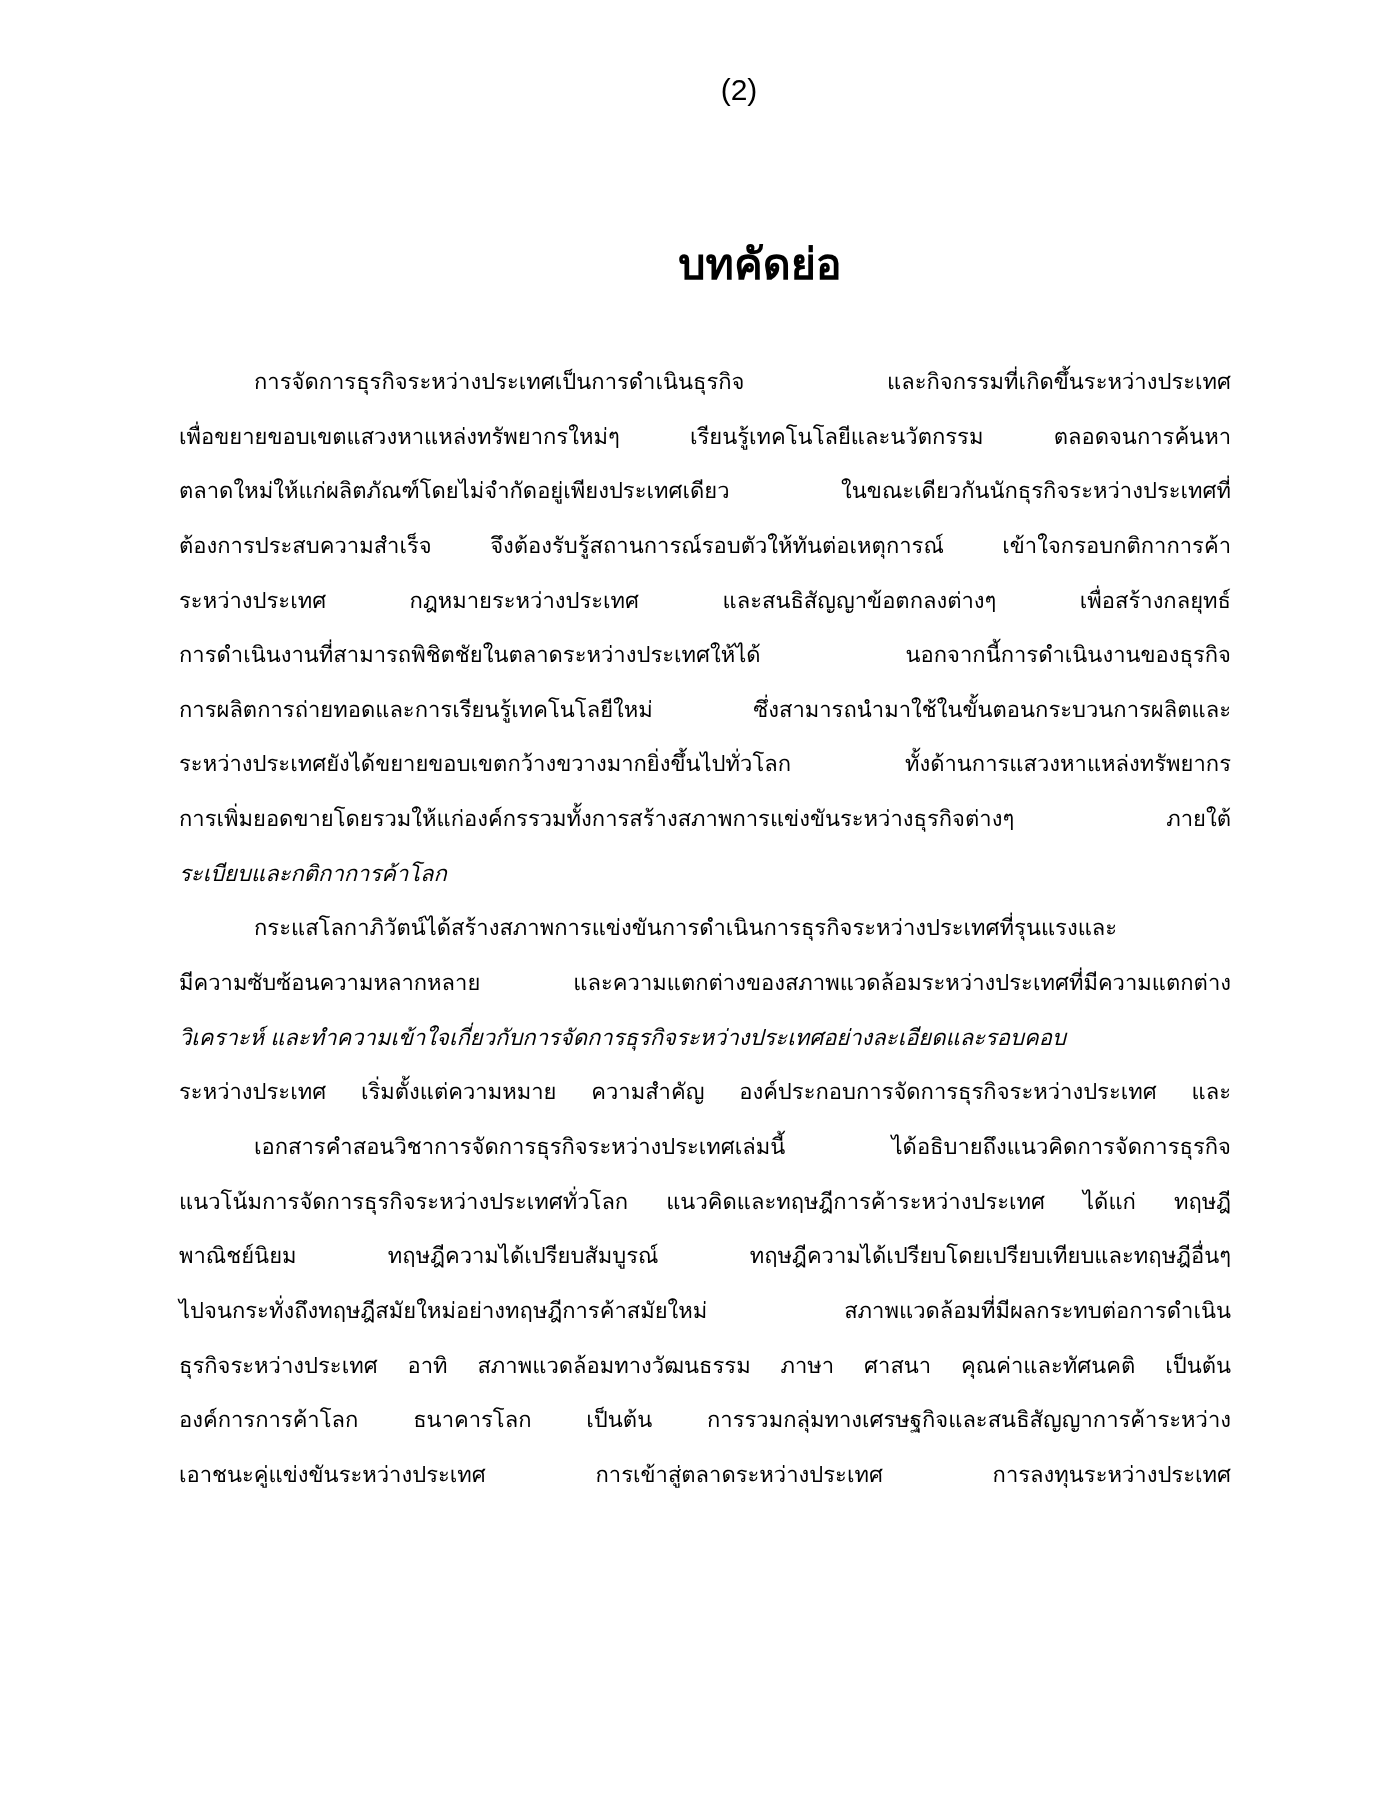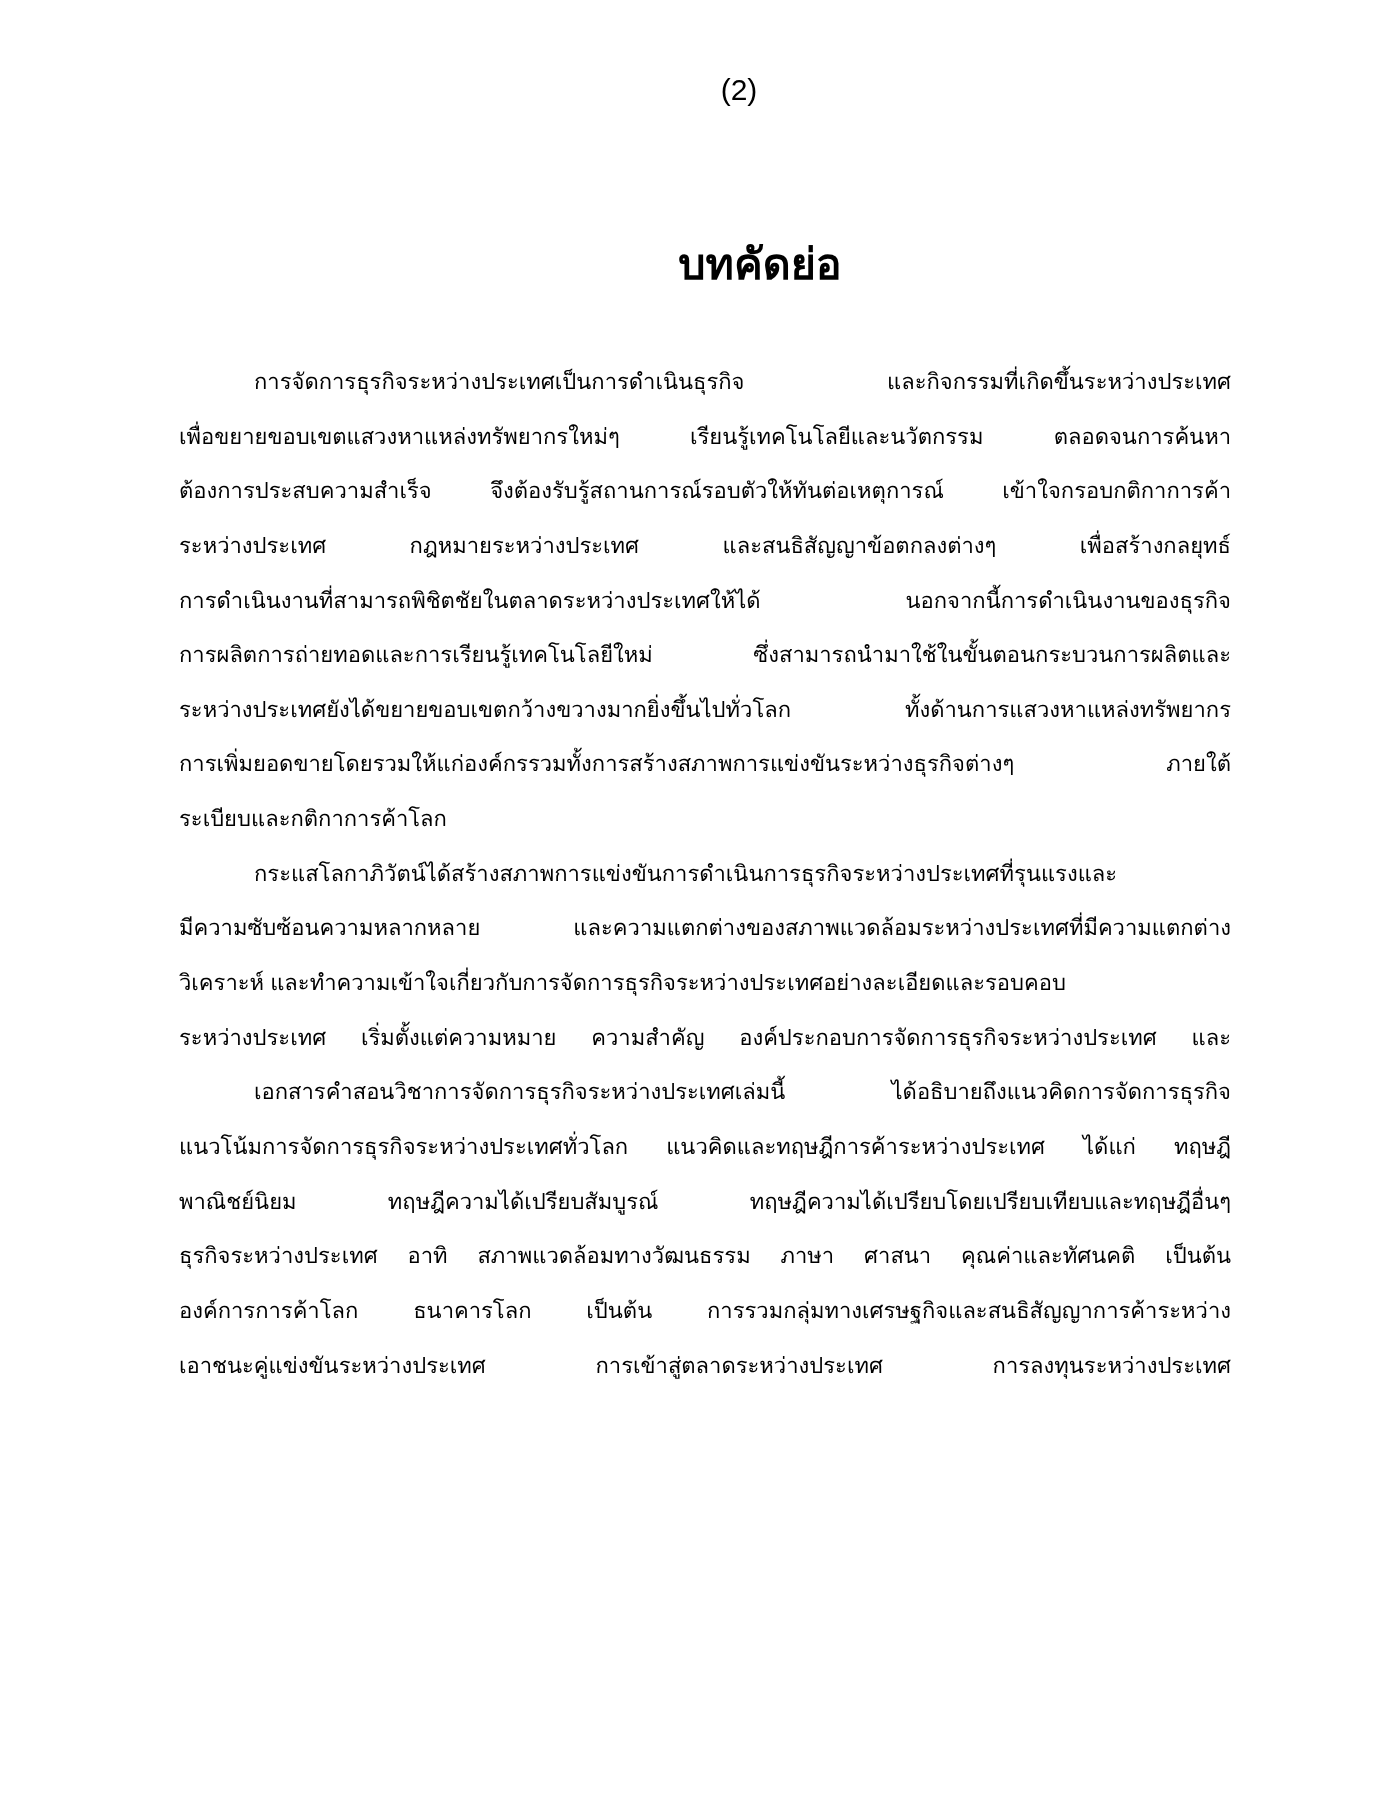--- a/index.html
+++ b/index.html
@@ -55,53 +55,56 @@
     text-align: justify;
     text-align-last: justify;
     -moz-text-align-last: justify;
   }
   .line.indent {
     text-indent: 75px;
   }
   .line.short {
     text-align: left;
     text-align-last: auto;
+    font-style: italic;
     -moz-text-align-last: auto;
   }
 </style>
 </head>
 <body>
 
 <div class="page-number">(2)</div>
 
 <h1 class="doc-title">บทคัดย่อ</h1>
 
 <div class="body-text">
 
   <div class="para">
     <div class="line indent">การจัดการธุรกิจระหว่างประเทศเป็นการดำเนินธุรกิจ และกิจกรรมที่เกิดขึ้นระหว่างประเทศ</div>
     <div class="line">เพื่อขยายขอบเขตแสวงหาแหล่งทรัพยากรใหม่ๆ เรียนรู้เทคโนโลยีและนวัตกรรม ตลอดจนการค้นหา</div>
+    <div class="line">ตลาดใหม่ให้แก่ผลิตภัณฑ์โดยไม่จำกัดอยู่เพียงประเทศเดียว ในขณะเดียวกันนักธุรกิจระหว่างประเทศที่</div>
     <div class="line">ต้องการประสบความสำเร็จ จึงต้องรับรู้สถานการณ์รอบตัวให้ทันต่อเหตุการณ์ เข้าใจกรอบกติกาการค้า</div>
     <div class="line">ระหว่างประเทศ กฎหมายระหว่างประเทศ และสนธิสัญญาข้อตกลงต่างๆ เพื่อสร้างกลยุทธ์</div>
     <div class="line">การดำเนินงานที่สามารถพิชิตชัยในตลาดระหว่างประเทศให้ได้ นอกจากนี้การดำเนินงานของธุรกิจ</div>
     <div class="line">การผลิตการถ่ายทอดและการเรียนรู้เทคโนโลยีใหม่ ซึ่งสามารถนำมาใช้ในขั้นตอนกระบวนการผลิตและ</div>
     <div class="line">ระหว่างประเทศยังได้ขยายขอบเขตกว้างขวางมากยิ่งขึ้นไปทั่วโลก ทั้งด้านการแสวงหาแหล่งทรัพยากร</div>
     <div class="line">การเพิ่มยอดขายโดยรวมให้แก่องค์กรรวมทั้งการสร้างสภาพการแข่งขันระหว่างธุรกิจต่างๆ ภายใต้</div>
     <div class="line short">ระเบียบและกติกาการค้าโลก</div>
   </div>
 
   <div class="para">
     <div class="line indent">กระแสโลกาภิวัตน์ได้สร้างสภาพการแข่งขันการดำเนินการธุรกิจระหว่างประเทศที่รุนแรงและ</div>
     <div class="line">มีความซับซ้อนความหลากหลาย และความแตกต่างของสภาพแวดล้อมระหว่างประเทศที่มีความแตกต่าง</div>
     <div class="line short">วิเคราะห์ และทำความเข้าใจเกี่ยวกับการจัดการธุรกิจระหว่างประเทศอย่างละเอียดและรอบคอบ</div>
   </div>
 
   <div class="para">
     <div class="line">ระหว่างประเทศ เริ่มตั้งแต่ความหมาย ความสำคัญ องค์ประกอบการจัดการธุรกิจระหว่างประเทศ และ</div>
     <div class="line indent">เอกสารคำสอนวิชาการจัดการธุรกิจระหว่างประเทศเล่มนี้ ได้อธิบายถึงแนวคิดการจัดการธุรกิจ</div>
     <div class="line">แนวโน้มการจัดการธุรกิจระหว่างประเทศทั่วโลก แนวคิดและทฤษฎีการค้าระหว่างประเทศ ได้แก่ ทฤษฎี</div>
     <div class="line">พาณิชย์นิยม ทฤษฎีความได้เปรียบสัมบูรณ์ ทฤษฎีความได้เปรียบโดยเปรียบเทียบและทฤษฎีอื่นๆ</div>
+    <div class="line">ไปจนกระทั่งถึงทฤษฎีสมัยใหม่อย่างทฤษฎีการค้าสมัยใหม่ สภาพแวดล้อมที่มีผลกระทบต่อการดำเนิน</div>
     <div class="line">ธุรกิจระหว่างประเทศ อาทิ สภาพแวดล้อมทางวัฒนธรรม ภาษา ศาสนา คุณค่าและทัศนคติ เป็นต้น</div>
     <div class="line">องค์การการค้าโลก ธนาคารโลก เป็นต้น การรวมกลุ่มทางเศรษฐกิจและสนธิสัญญาการค้าระหว่าง</div>
     <div class="line">เอาชนะคู่แข่งขันระหว่างประเทศ การเข้าสู่ตลาดระหว่างประเทศ การลงทุนระหว่างประเทศ</div>
   </div>
 
 </div>
 
 </body></html>

